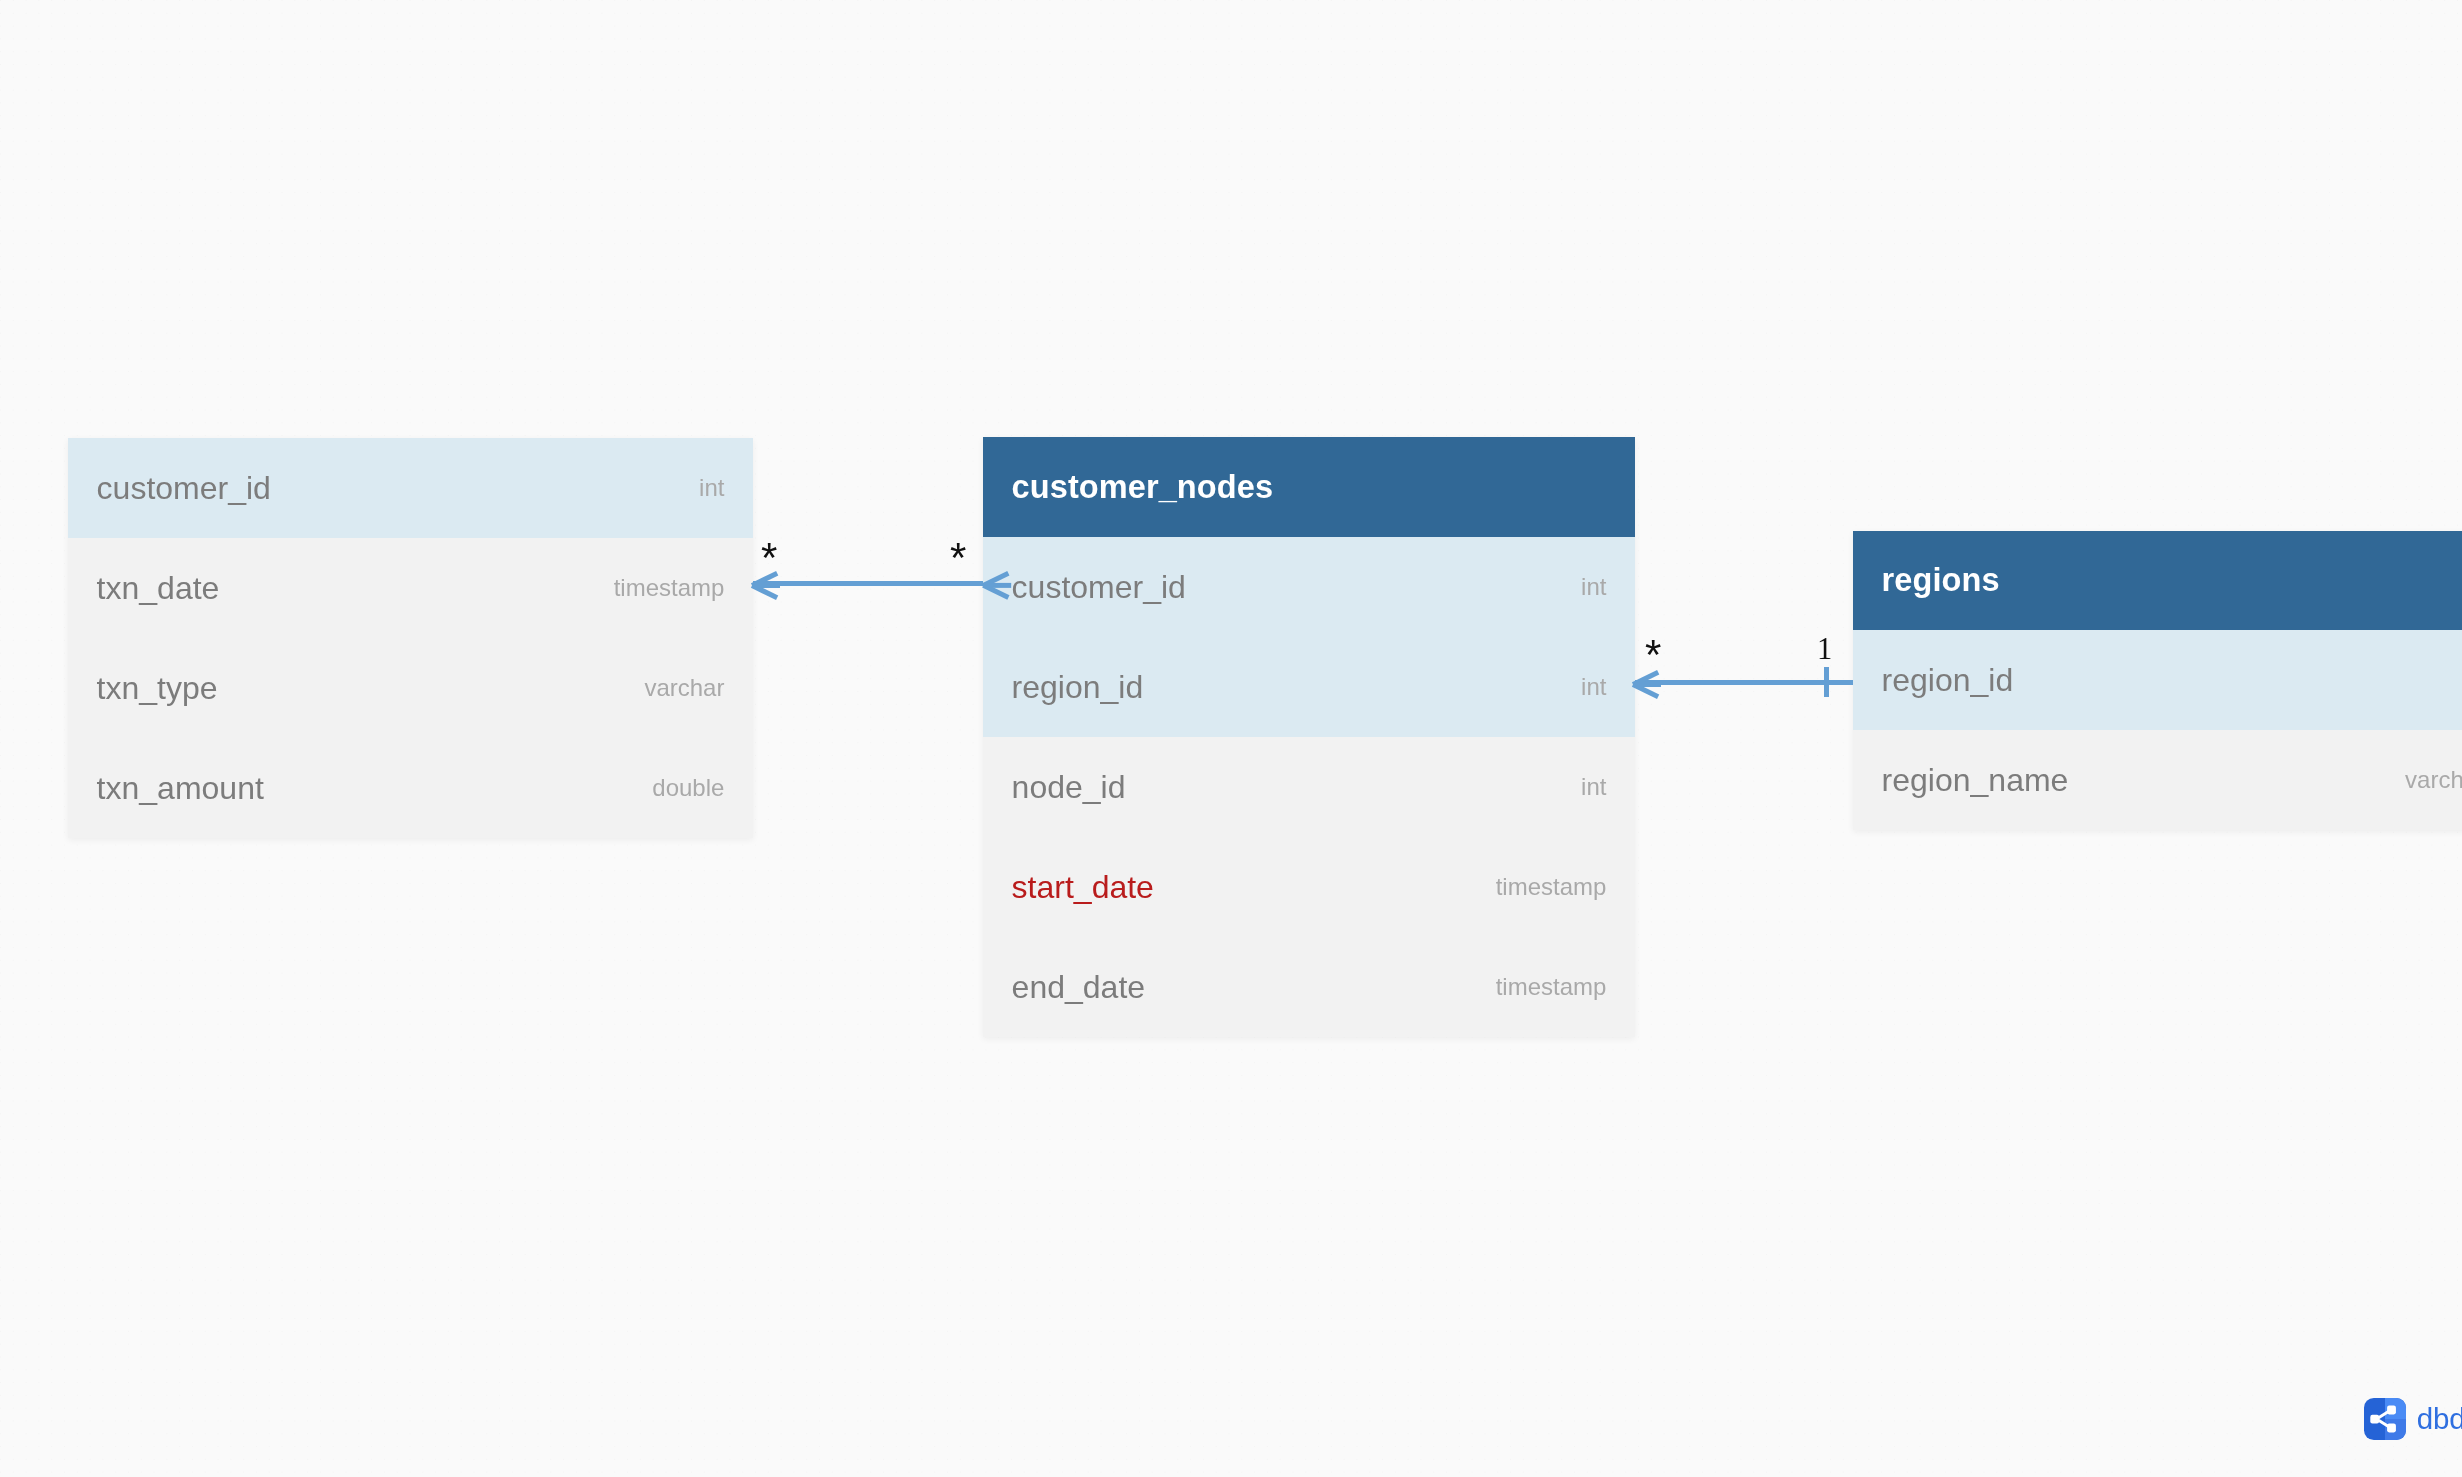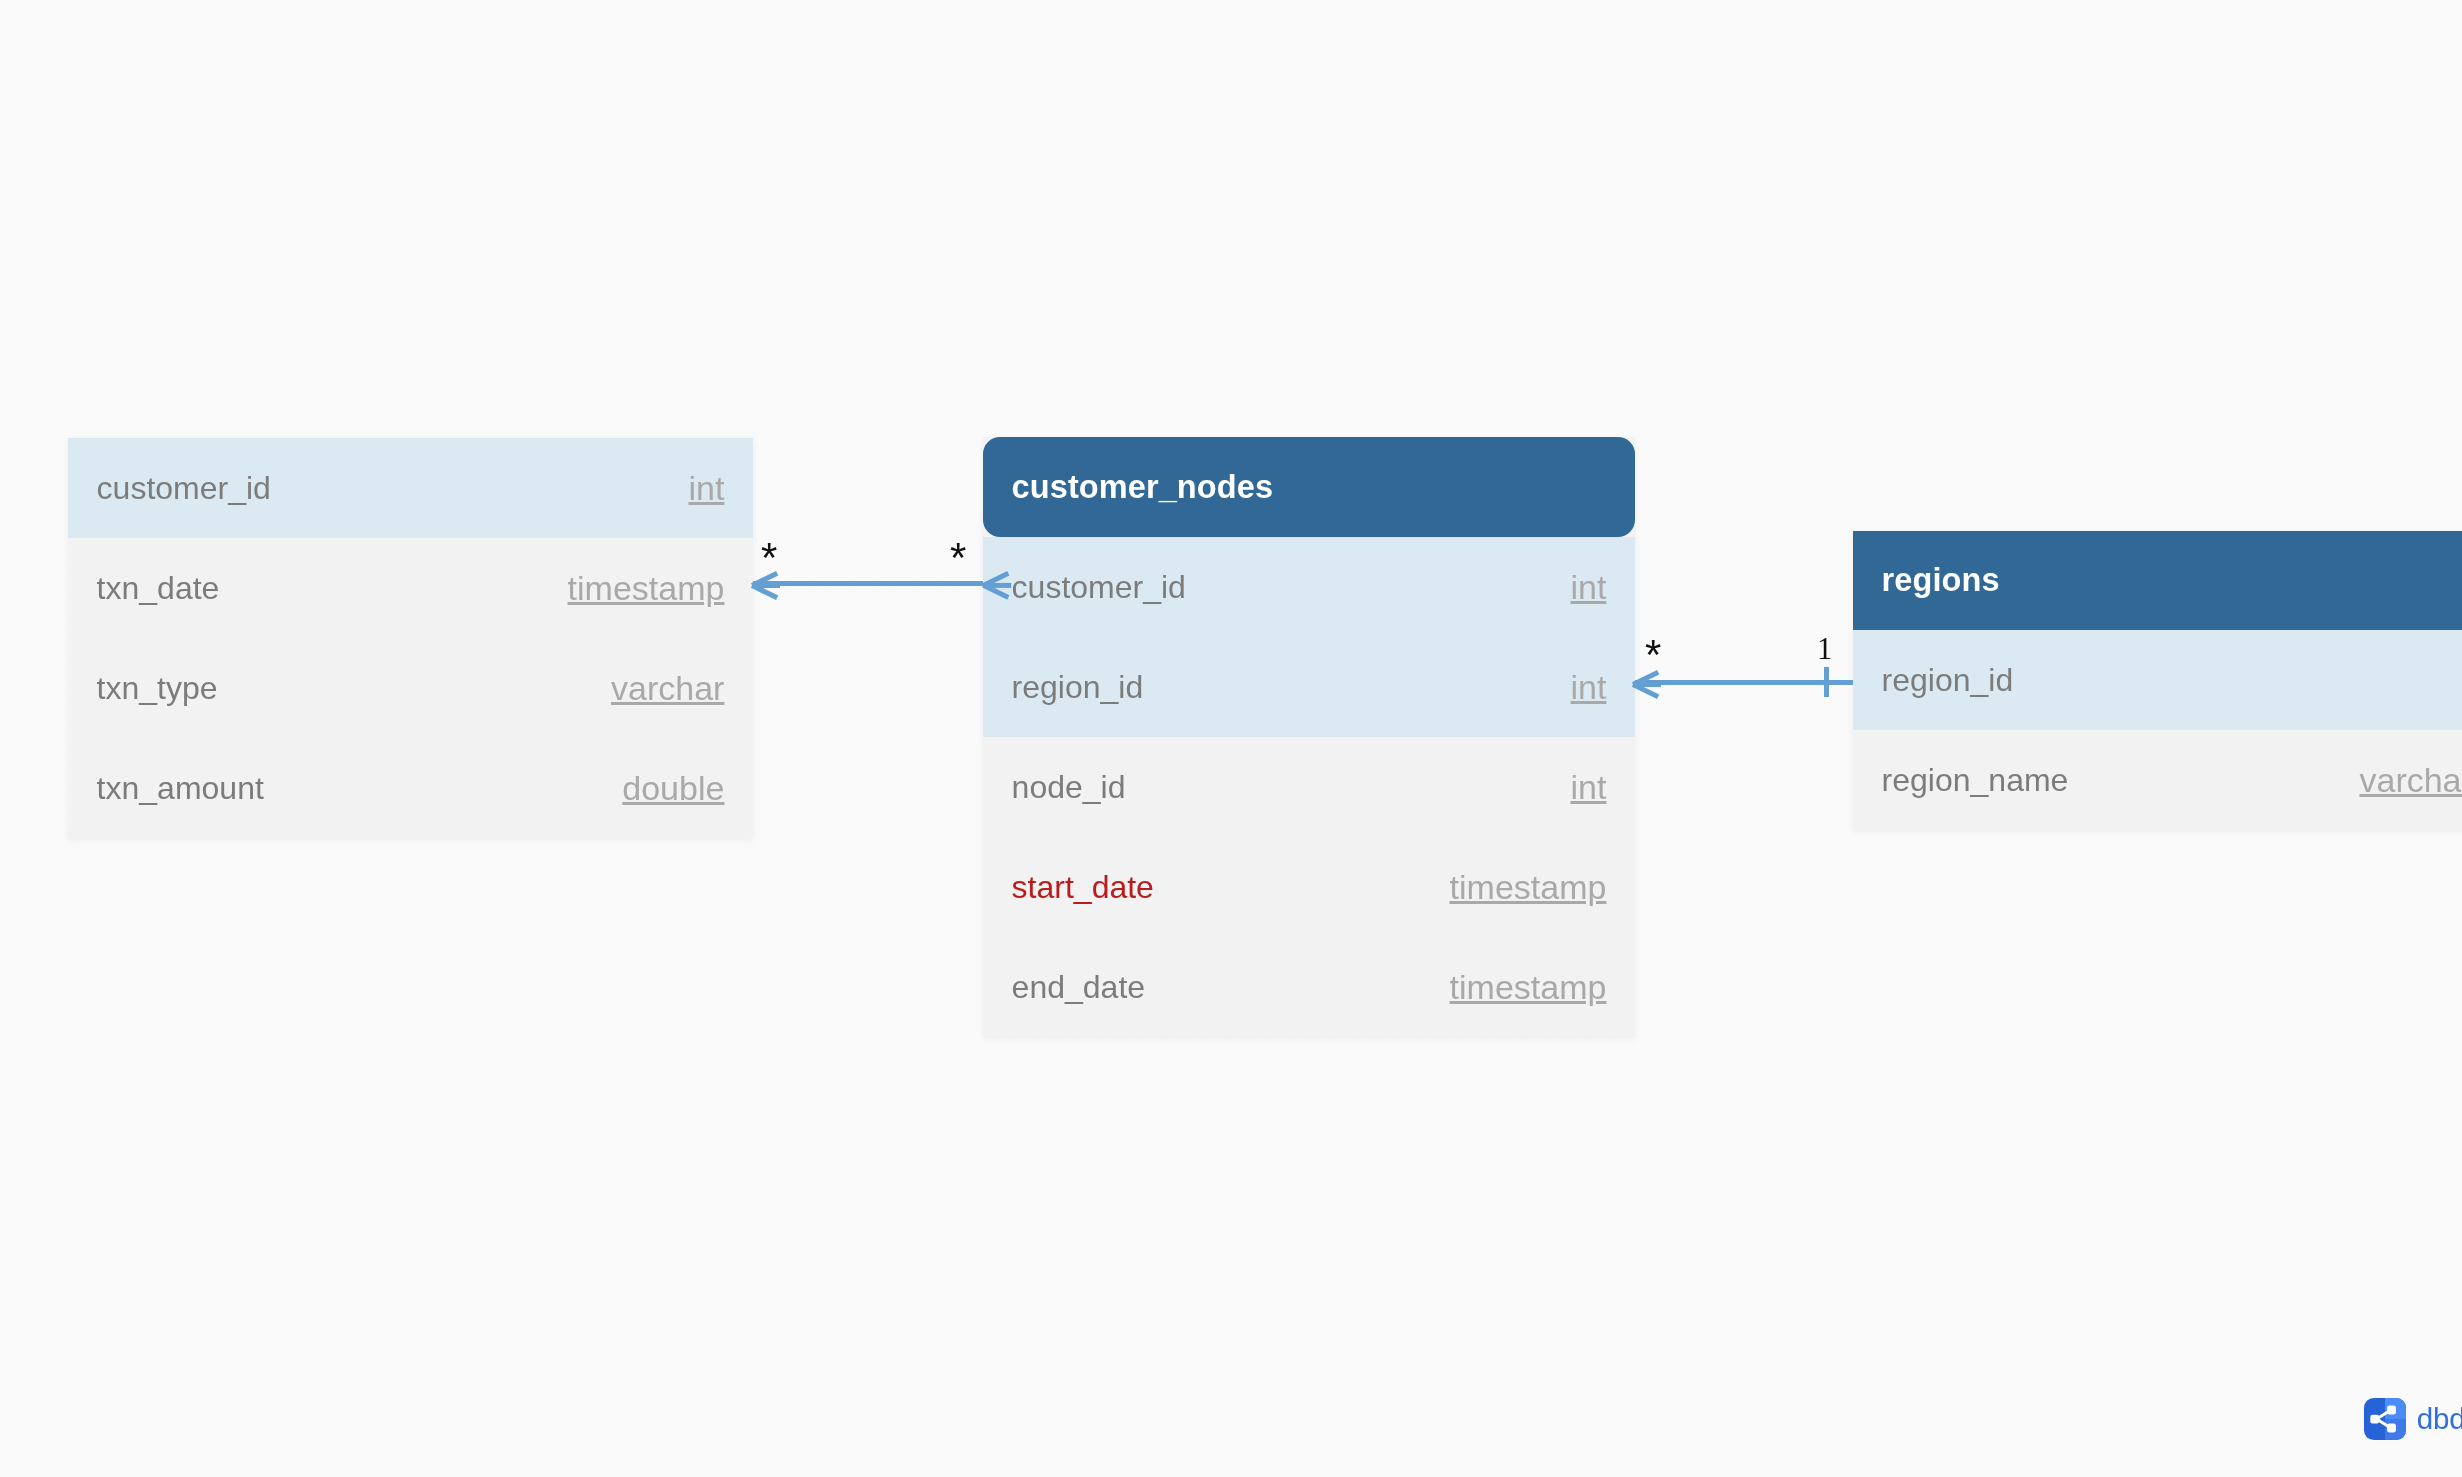--- a/index.html
+++ b/index.html
@@ -50,23 +50,22 @@
   .field-row.highlight {
     background: #dbeaf2;
   }
   .field-name {
     color: #7c7c7c;
     font-size: 32px;
     white-space: nowrap;
   }
   .field-type {
     color: #a9a9a9;
-    font-size: 34px;
-    white-space: nowrap;
-    text-decoration: underline;
+    font-size: 24px;
+    white-space: nowrap;
   }
 
   
   .connector {
     position: absolute;
     pointer-events: auto;
   }
   .conn-line {
     position: absolute;
     background: #649fd4;
@@ -167,21 +166,21 @@
       <span class="field-name" style="color: rgb(124, 124, 124);">txn_type</span>
       <span class="field-type" style="color: rgb(169, 169, 169);">varchar</span>
     </div>
     <div class="field-row" style="height: 100px; background: rgb(242, 242, 242);">
       <span class="field-name" style="color: rgb(124, 124, 124);">txn_amount</span>
       <span class="field-type" style="color: rgb(169, 169, 169);">double</span>
     </div>
   </div>
 
   <div class="table" id="tbl-customer_nodes" style="left: 983px; top: 437px; width: 652px; background: rgb(242, 242, 242);">
-    <div class="table-header" style="height: 100px; background: rgb(49, 104, 150); color: rgb(255, 255, 255); border-radius: 17px;">customer_nodes</div>
+    <div class="table-header" style="height: 100px; background: rgb(49, 104, 150); color: rgb(255, 255, 255);">customer_nodes</div>
 
     <div class="field-row highlight" style="height: 100px; background: rgb(219, 234, 242);">
       <span class="field-name" style="color: rgb(124, 124, 124);">customer_id</span>
       <span class="field-type" style="color: rgb(169, 169, 169);">int</span>
     </div>
     <div class="field-row highlight" style="height: 100px; background: rgb(219, 234, 242);">
       <span class="field-name" style="color: rgb(124, 124, 124);">region_id</span>
       <span class="field-type" style="color: rgb(169, 169, 169);">int</span>
     </div>
     <div class="field-row" style="height: 100px; background: rgb(242, 242, 242);">

